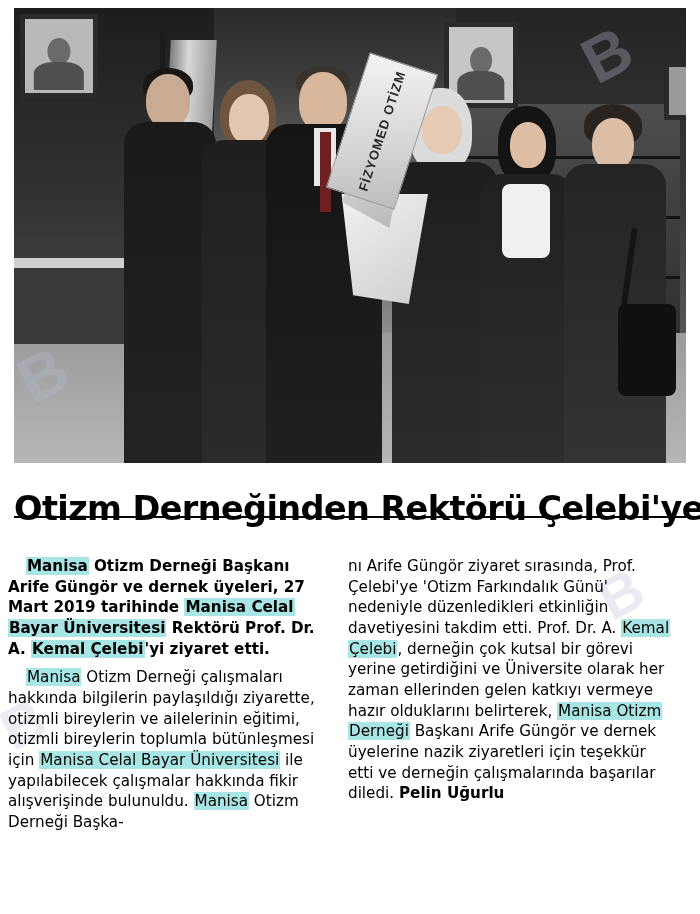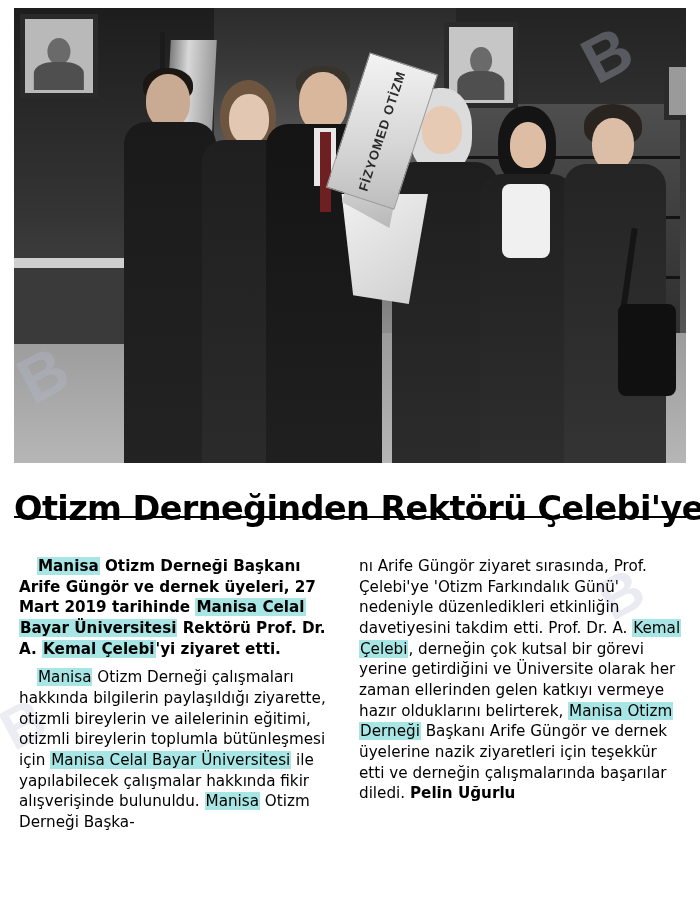--- a/index.html
+++ b/index.html
@@ -210,21 +210,21 @@
     left: 14px;
     top: 516px;
     width: 672px;
     height: 2px;
     background: #000;
   }
 
   
   .columns {
     position: absolute;
-    left: 19px;
+    left: 8px;
     top: 556px;
     width: 664px;
     display: flex;
     gap: 17px;
   }
   .col {
     width: 323px;
     font-family: "DejaVu Sans", sans-serif;
     font-size: 15.2px;
     line-height: 1.36;

